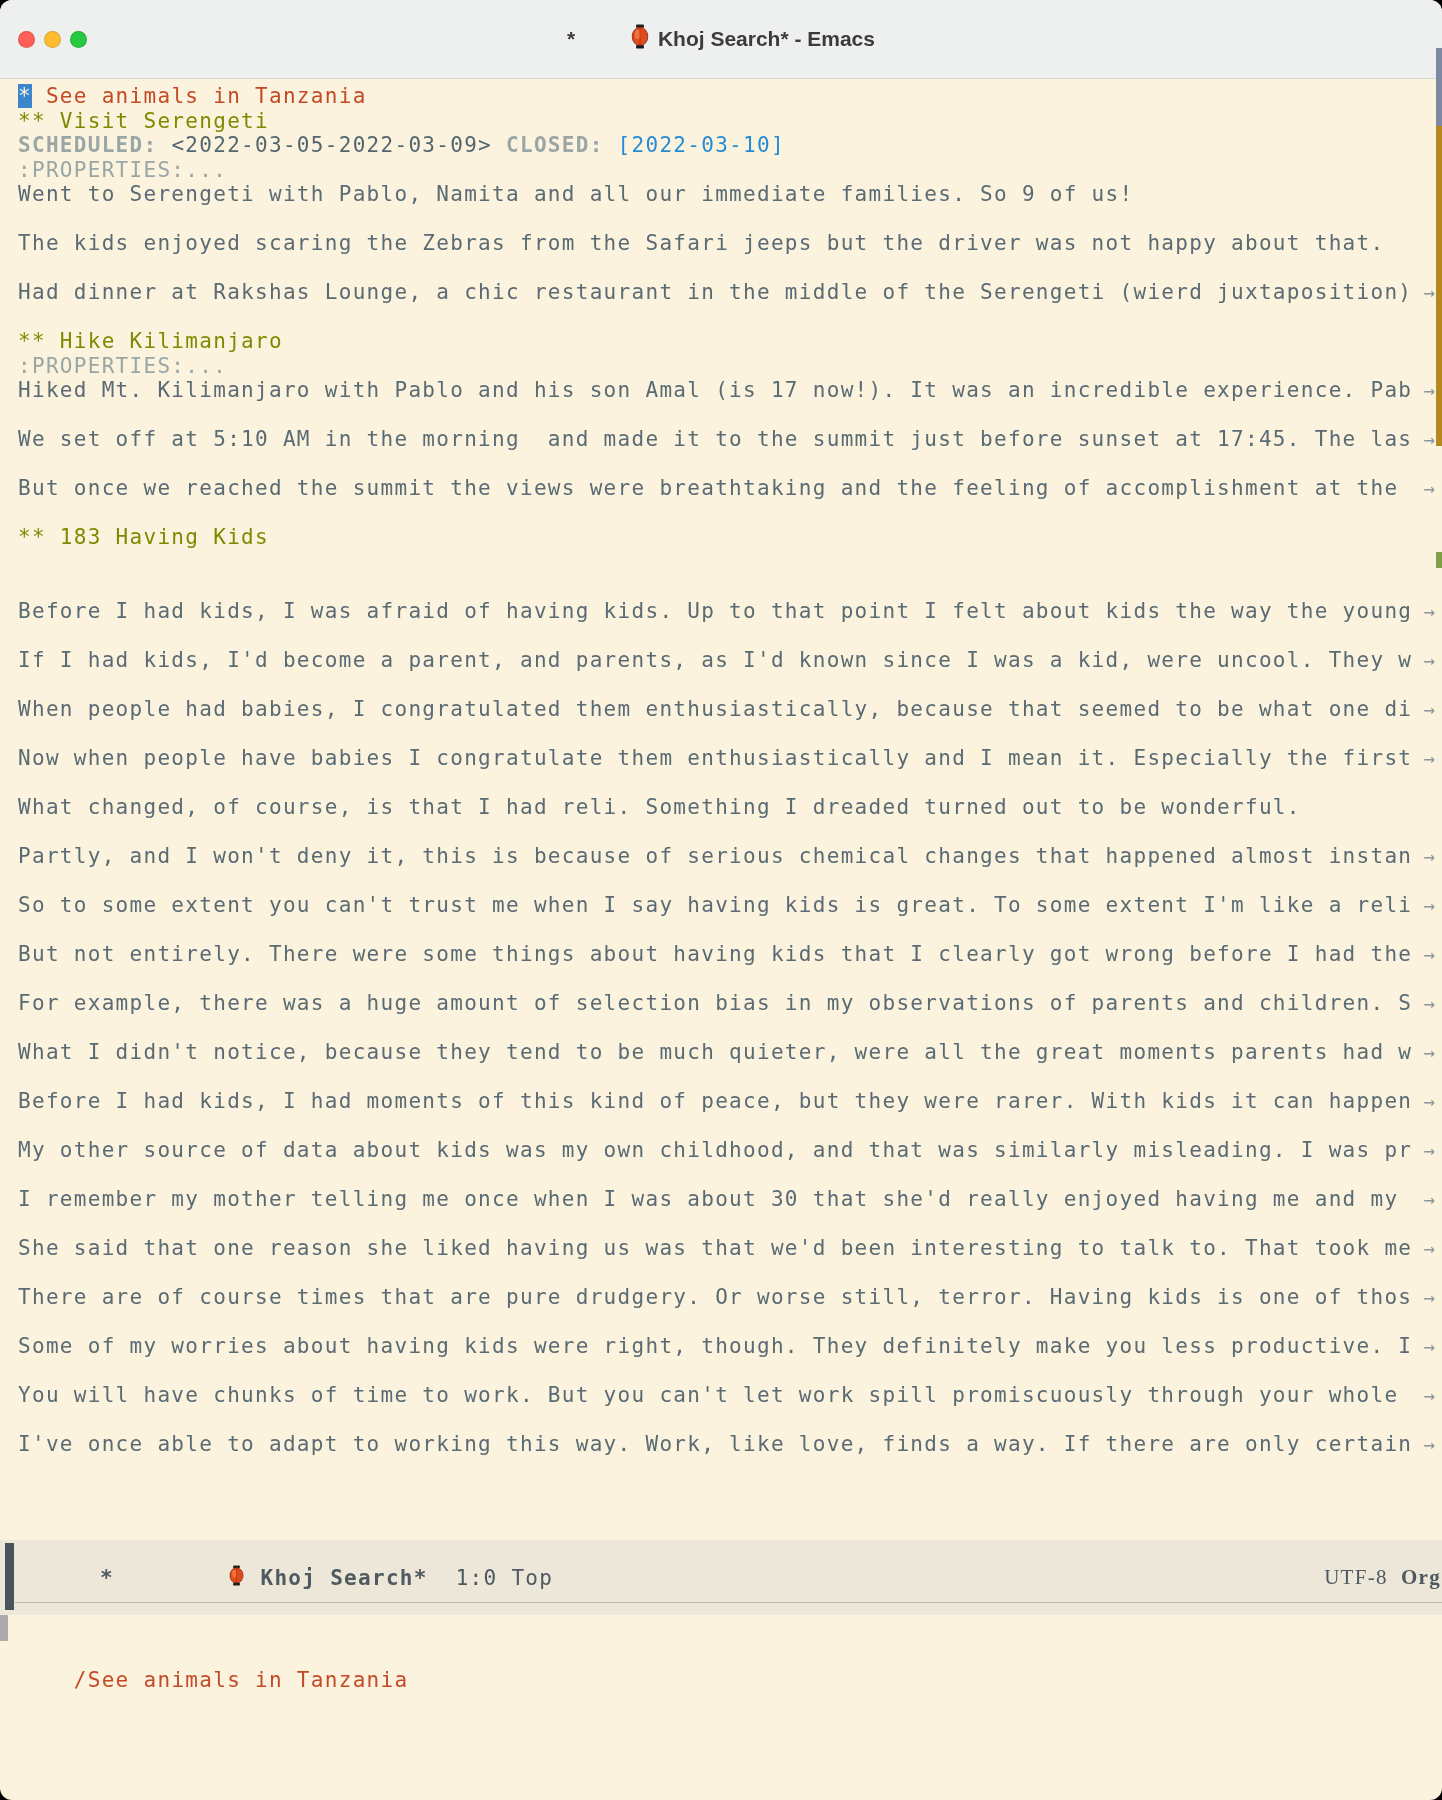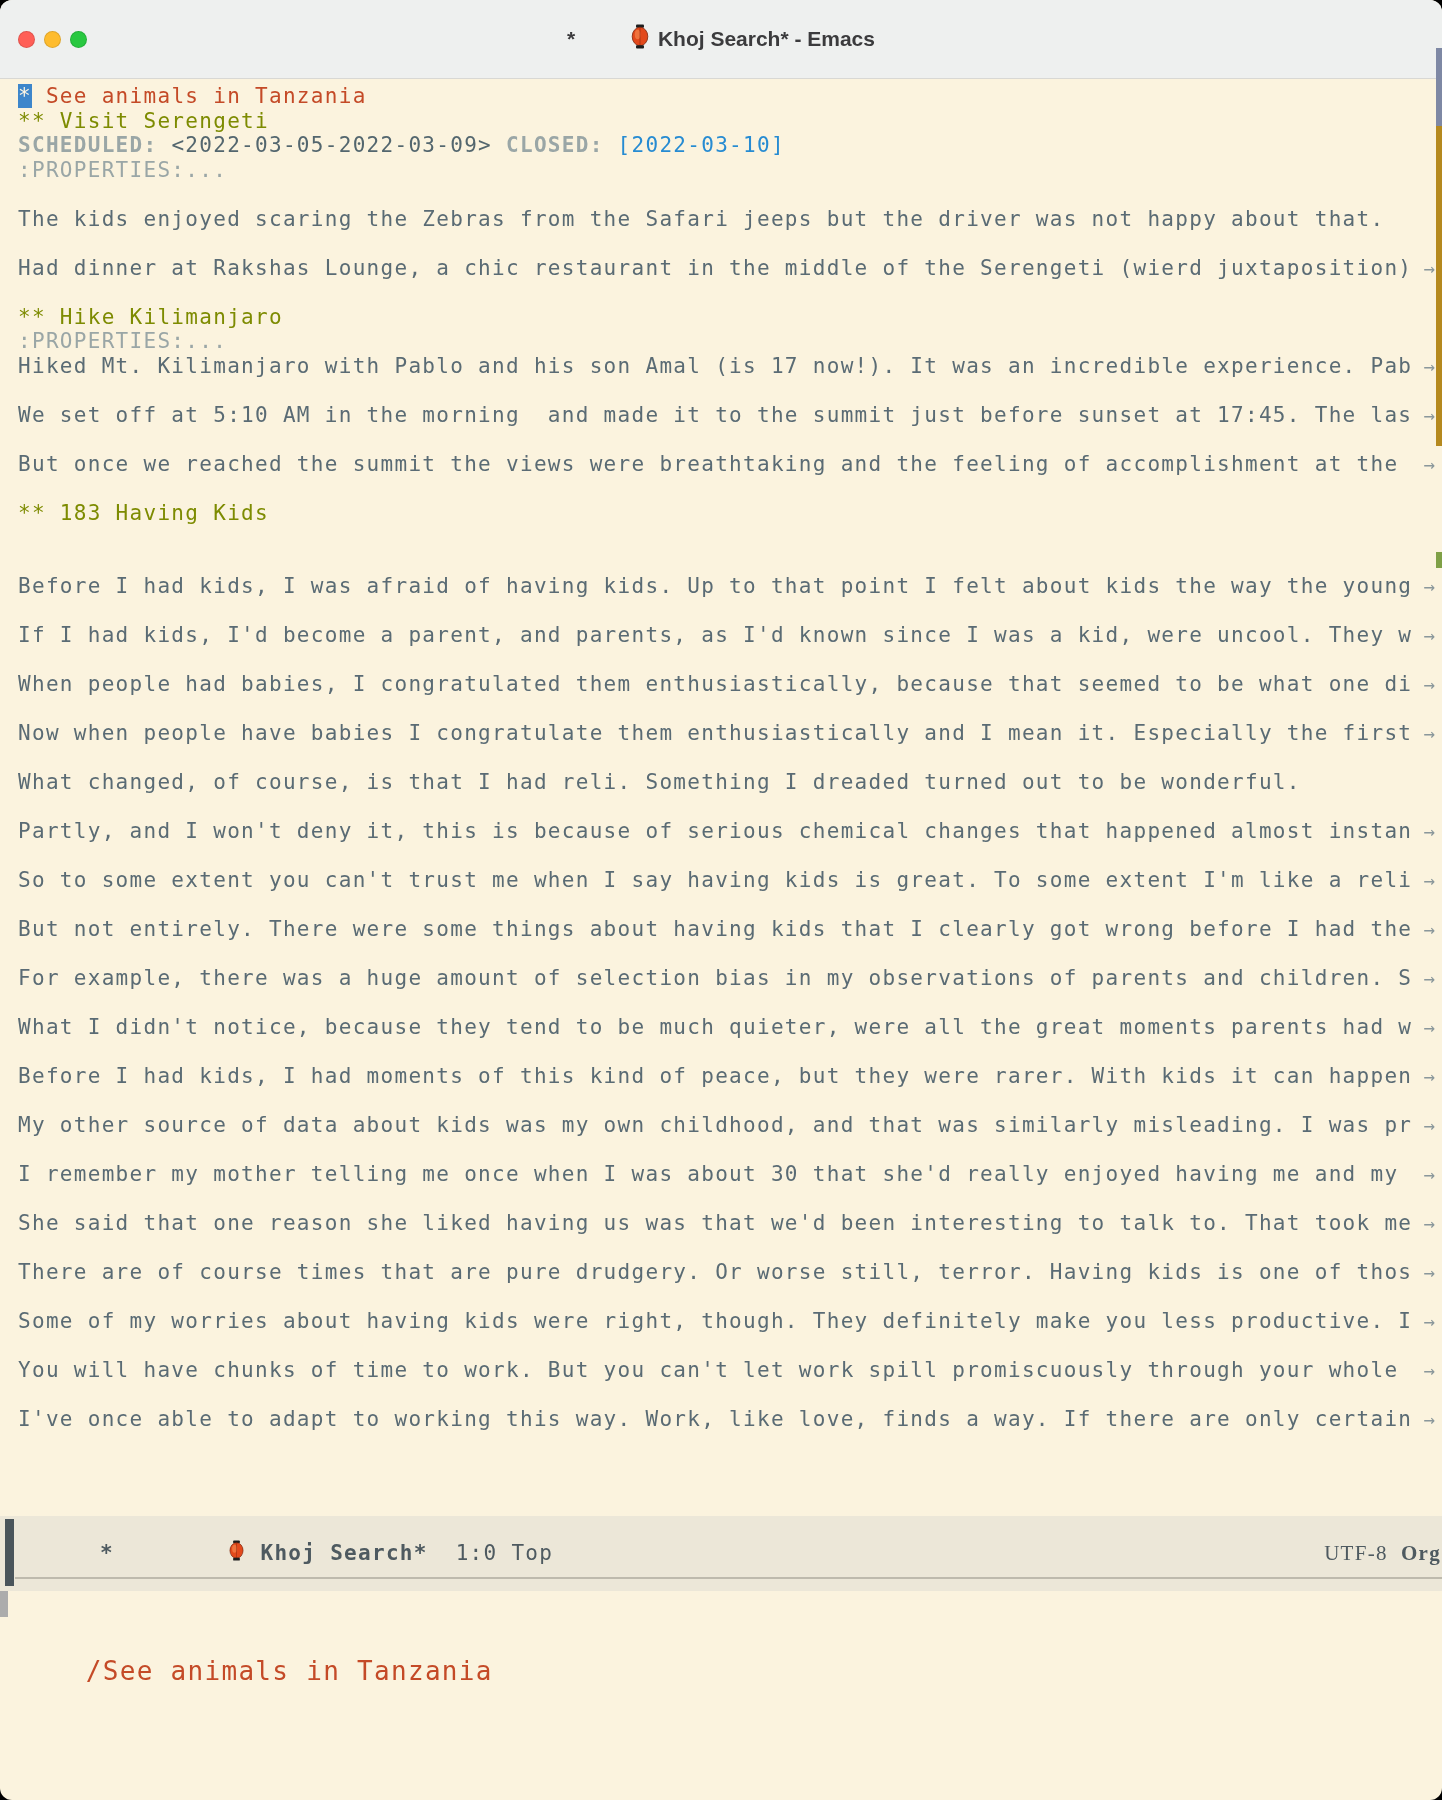--- a/index.html
+++ b/index.html
@@ -50,21 +50,21 @@
     content:"";position:absolute;left:15px;right:0;bottom:12px;height:1.5px;
     background:#B3AFA2;opacity:.8;pointer-events:none;
   }
   .ml-bar{position:absolute;left:5px;top:3px;bottom:5px;width:9px;background:#4A555B;}
   .ml-left{margin-left:100px;display:flex;align-items:center;position:relative;z-index:1;}
   .ml-bold{font-weight:bold;}
   .ml-right{margin-left:auto;margin-right:1px;position:relative;z-index:1;font-family:Liberation Serif, serif;}
   
   .minibuffer{
     flex:1 1 auto;position:relative;
-    font-family:"DejaVu Sans Mono","Liberation Mono",monospace;font-size:26px;letter-spacing:1.3px;
+    font-family:"DejaVu Sans Mono","Liberation Mono",monospace;font-size:21px;letter-spacing:1.3px;
     color:var(--minibuffer-text,#C44A27);padding:5px 0 0 18px;white-space:pre;
   }
   .mb-bar{position:absolute;left:0;top:0;width:8px;height:26px;background:#ACACAC;}
   
   .edge{position:absolute;right:0;width:6px;z-index:6;pointer-events:none;}
   .edge-blue{top:48px;height:78px;background:var(--edge-blue,#7E88A4);}
   .edge-amber{top:126px;height:320px;background:var(--edge-amber,#B5891E);}
   .edge-green{top:552px;height:16px;background:var(--edge-green,#7FA046);}
 </style>
 </head>
@@ -91,20 +91,21 @@
       </span>
       <span>Khoj Search* - Emacs</span>
     </div>
   </div>
 
   <div class="buffer">
       <div class="line"><span class="seg-cursor">*</span><span class="seg-h1"> See animals in Tanzania</span></div>
       <div class="line"><span class="seg-h2">** Visit Serengeti</span></div>
       <div class="line"><span class="seg-kw">SCHEDULED: </span><span class="seg-tsd">&lt;2022-03-05-2022-03-09&gt;</span><span class="seg-body"> </span><span class="seg-kw">CLOSED: </span><span class="seg-tsb">[2022-03-10]</span></div>
       <div class="line"><span class="seg-prop">:PROPERTIES:...</span></div>
+      <div class="line"><span class="seg-body">Went to Serengeti with Pablo, Namita and all our immediate families. So 9 of us!</span></div>
       <div class="line"></div>
       <div class="line"><span class="seg-body">The kids enjoyed scaring the Zebras from the Safari jeeps but the driver was not happy about that.</span></div>
       <div class="line"></div>
       <div class="line"><span class="seg-body">Had dinner at Rakshas Lounge, a chic restaurant in the middle of the Serengeti (wierd juxtaposition)</span><span class="trunc">→</span></div>
       <div class="line"></div>
       <div class="line"><span class="seg-h2">** Hike Kilimanjaro</span></div>
       <div class="line"><span class="seg-prop">:PROPERTIES:...</span></div>
       <div class="line"><span class="seg-body">Hiked Mt. Kilimanjaro with Pablo and his son Amal (is 17 now!). It was an incredible experience. Pab</span><span class="trunc">→</span></div>
       <div class="line"></div>
       <div class="line"><span class="seg-body">We set off at 5:10 AM in the morning  and made it to the summit just before sunset at 17:45. The las</span><span class="trunc">→</span></div>

